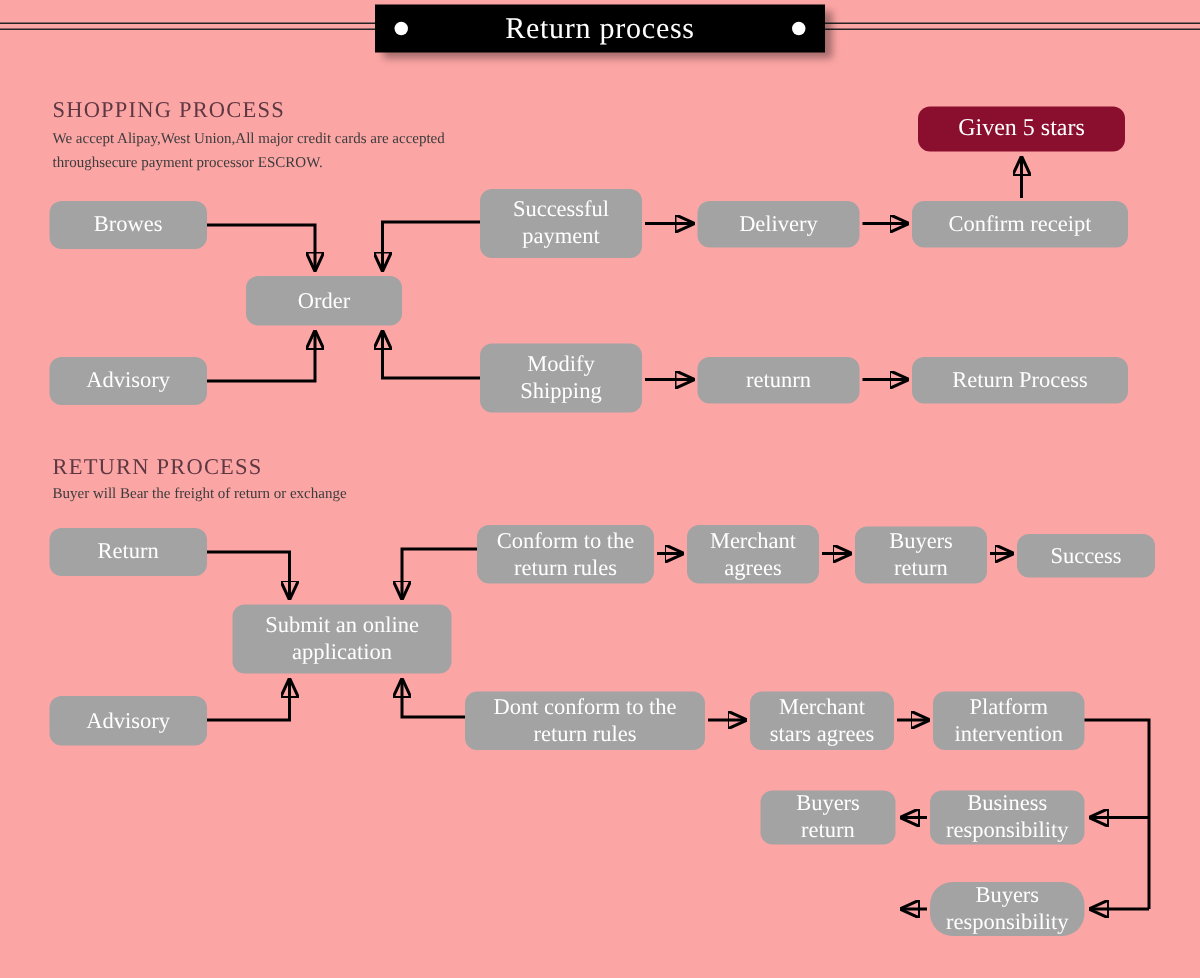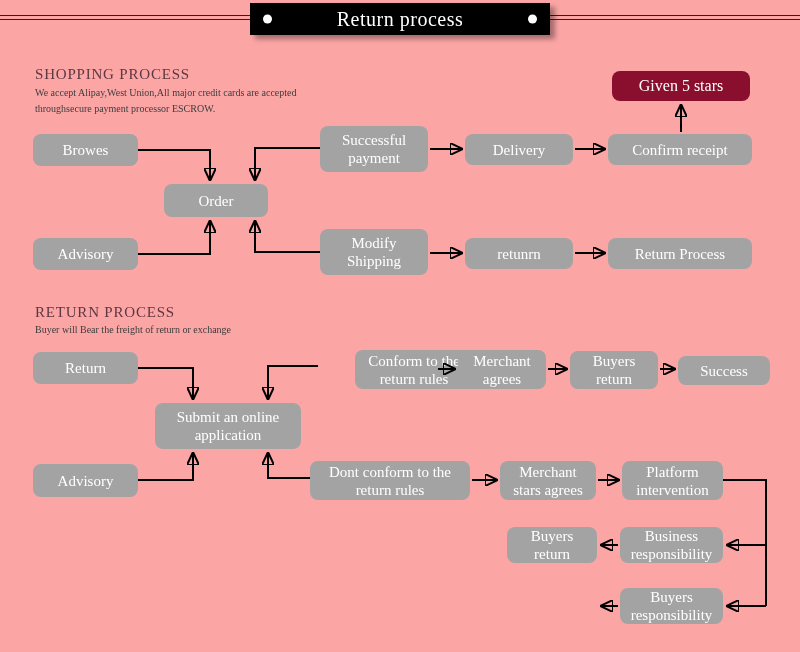--- a/index.html
+++ b/index.html
@@ -60,30 +60,30 @@
   <div class="node" style="left:320px; top:229px; width:108px; height:46px;">Modify Shipping</div>
   <div class="node" style="left:465px; top:238px; width:108px; height:31px;">retunrn</div>
   <div class="node" style="left:608px; top:238px; width:144px; height:31px;">Return Process</div>
 
   <div class="sec-heading" style="left:35px; top:304px;">RETURN PROCESS</div>
   <div class="sec-desc" style="left:35px; top:322px;">Buyer will Bear the freight of return or exchange</div>
 
   <div class="node" style="left:33px;  top:352px; width:105px; height:32px;">Return</div>
   <div class="node" style="left:155px; top:403px; width:146px; height:46px;">Submit an online application</div>
   <div class="node" style="left:33px;  top:464px; width:105px; height:33px;">Advisory</div>
-  <div class="node" style="left:318px; top:350px; width:118px; height:39px;margin-left:37px;">Conform to the return rules</div>
+  <div class="node" style="left:318px; top:350px; width:118px; height:39px;">Conform to the return rules</div>
   <div class="node" style="left:458px; top:350px; width:88px;  height:39px;">Merchant agrees</div>
   <div class="node" style="left:570px; top:351px; width:88px;  height:38px;">Buyers return</div>
   <div class="node" style="left:678px; top:356px; width:92px;  height:29px;">Success</div>
   <div class="node" style="left:310px; top:461px; width:160px; height:39px;">Dont conform to the return rules</div>
   <div class="node" style="left:500px; top:461px; width:96px;  height:39px;">Merchant stars agrees</div>
   <div class="node" style="left:622px; top:461px; width:101px; height:39px;">Platform intervention</div>
   <div class="node" style="left:507px; top:527px; width:90px;  height:36px;">Buyers return</div>
   <div class="node" style="left:620px; top:527px; width:103px; height:36px;">Business responsibility</div>
-  <div class="node" style="left:620px; top:588px; width:103px; height:36px;">Buyers responsibility</div>
+  <div class="node" style="left:620px; top:588px; width:103px; height:36px;border-radius:15px;">Buyers responsibility</div>
 
   <svg class="arrows" width="800" height="652" viewBox="0 0 800 652">
     <defs>
       <marker id="ah" markerUnits="userSpaceOnUse" markerWidth="13" markerHeight="12" refX="11" refY="6" orient="auto">
         <path d="M0,0 L13,6 L0,12 Z" fill="#000" stroke="none"></path>
       </marker>
     </defs>
 
     <path d="M138,150 H210 V179" marker-end="url(#ah)"></path>
     <path d="M320,148 H255 V179" marker-end="url(#ah)"></path>

